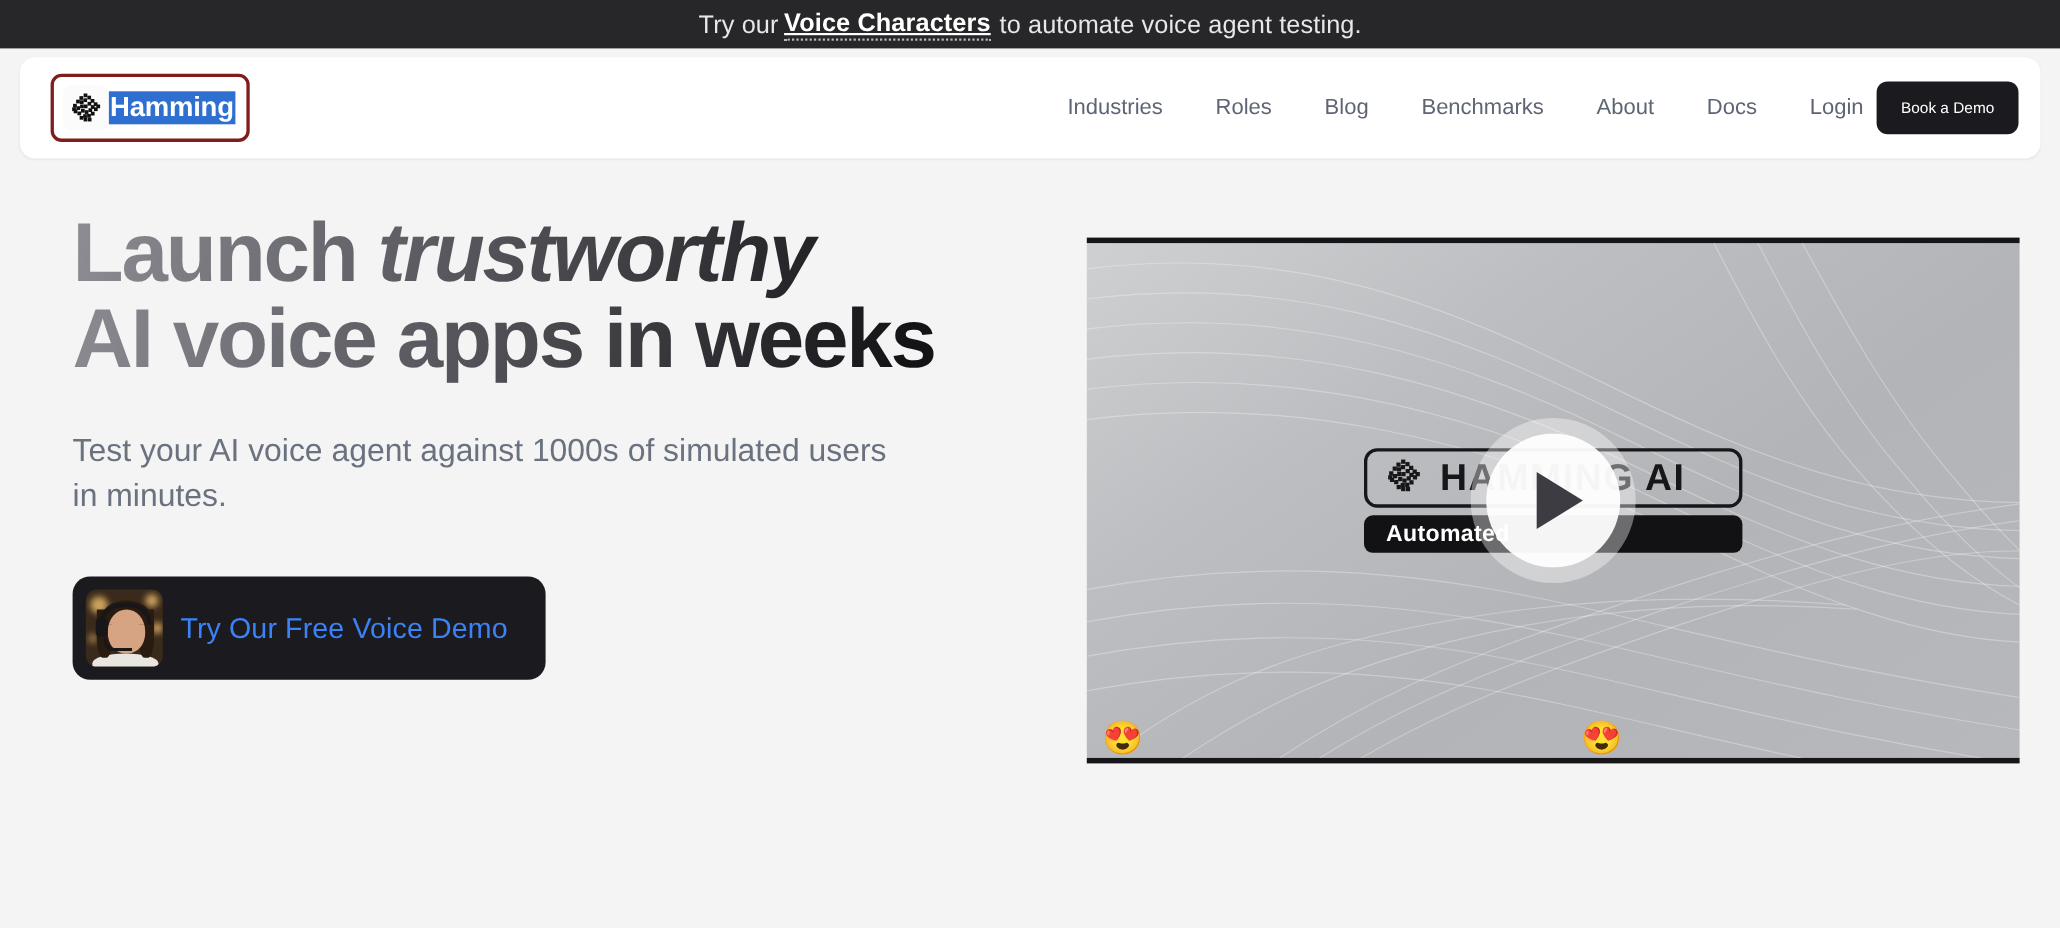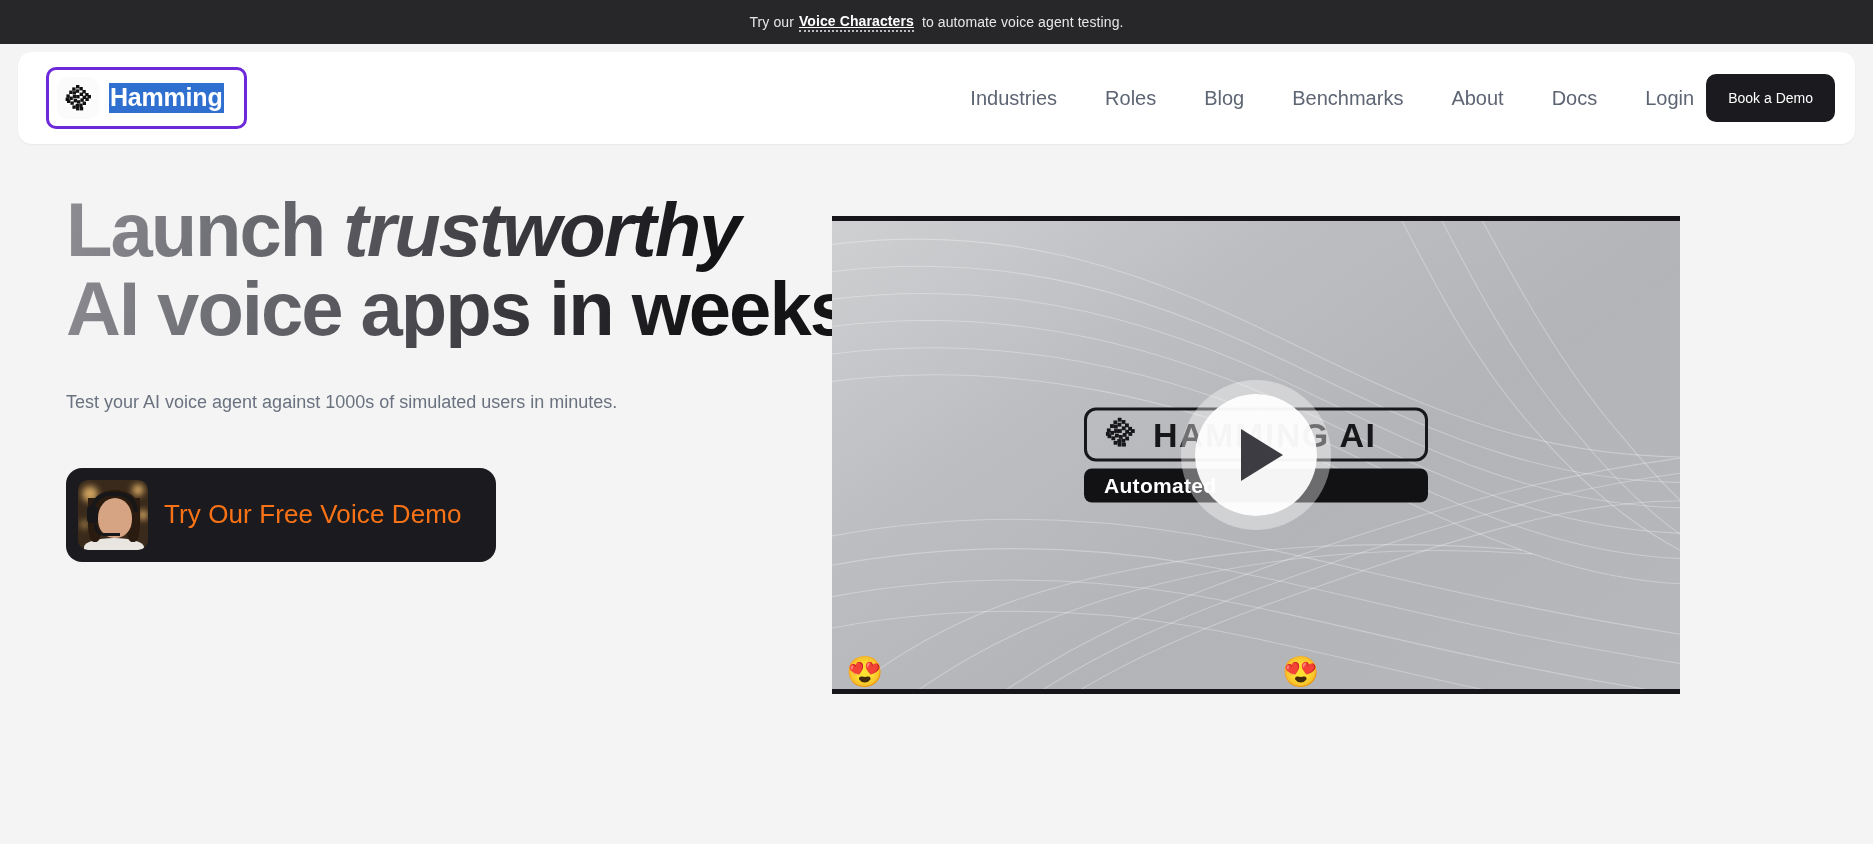--- a/index.html
+++ b/index.html
@@ -13,21 +13,21 @@
   }
 
   
   .banner {
     height: 44px;
     background: #27272a;
     color: #e7e7ea;
     display: flex;
     align-items: center;
     justify-content: center;
-    font-size: 14px;
+    font-size: 23px;
     letter-spacing: .1px;
   }
   .banner .b-strong {
     font-weight: 700;
     color: #ffffff;
     border-bottom: 2px dotted #b9b9bf;
     padding-bottom: 1px;
     margin: 0 4px 0 5px;
   }
   .banner .b-tail { margin-left: 4px; }
@@ -42,24 +42,23 @@
     display: flex;
     align-items: center;
     padding: 0 20px 0 14px;
     box-shadow: 0 1px 2px rgba(0,0,0,.05);
   }
 
   
   .logo-link {
     display: flex;
     align-items: center;
-    gap: 10px;
-    border: 3px solid #6d28d9;
+    border: 3px solid #7f1d1d;
     border-radius: 10px;
-    padding: 7px 20px 7px 8px;
+    padding: 7px 10px 7px 8px;
     margin-left: 14px;
     text-decoration: none;
   }
   .logo-badge {
     width: 42px; height: 42px;
     background: #fbfbfb;
     border-radius: 10px;
     display: flex; align-items: center; justify-content: center;
     flex: none;
   }
@@ -100,21 +99,21 @@
     white-space: nowrap;
     font-family: inherit;
   }
 
   
   .hero {
     display: flex;
     padding: 46px 0 0 0;
   }
   .hero-left {
-    width: 832px;
+    width: 988px;
     padding-left: 66px;
   }
   .headline {
     font-size: 76px;
     font-weight: 700;
     line-height: 1.04;
     letter-spacing: -2px;
     background: linear-gradient(100deg, #8d8d93 0%, #6d6d74 22%, #3d3d42 55%, #141417 82%);
     -webkit-background-clip: text;
     background-clip: text;
@@ -129,21 +128,21 @@
     margin-top: 44px;
     font-size: 25px;
     line-height: 1.4;
     color: #5e6673;
     max-width: 800px;
   }
   .subhead b { color: #4b5262; font-weight: 700; }
 
   .lede {
     margin-top: 42px;
-    font-size: 18px;
+    font-size: 29px;
     line-height: 1.42;
     color: #6a727f;
     max-width: 760px;
   }
 
   .voice-cta {
     margin-top: 52px;
     display: inline-flex;
     align-items: center;
     gap: 16px;
@@ -195,21 +194,21 @@
   .voice-cta .thumb .mic {
     position: absolute; left: 16px; top: 44px; width: 26px; height: 12px;
     border-bottom: 3px solid #17171a; border-left: 3px solid #17171a;
     border-radius: 0 0 0 10px;
   }
   .voice-cta .thumb .shoulder {
     position: absolute; left: 6px; bottom: -6px; width: 60px; height: 18px;
     border-radius: 50% 50% 0 0; background: #e9e6e2;
   }
   .voice-cta .label {
-    color: #f97316;
+    color: #3b82f6;
     font-size: 26px;
     letter-spacing: .1px;
     white-space: nowrap;
   }
 
   
   .hero-right {
     padding-left: 0px;
     padding-top: 26px;
   }

